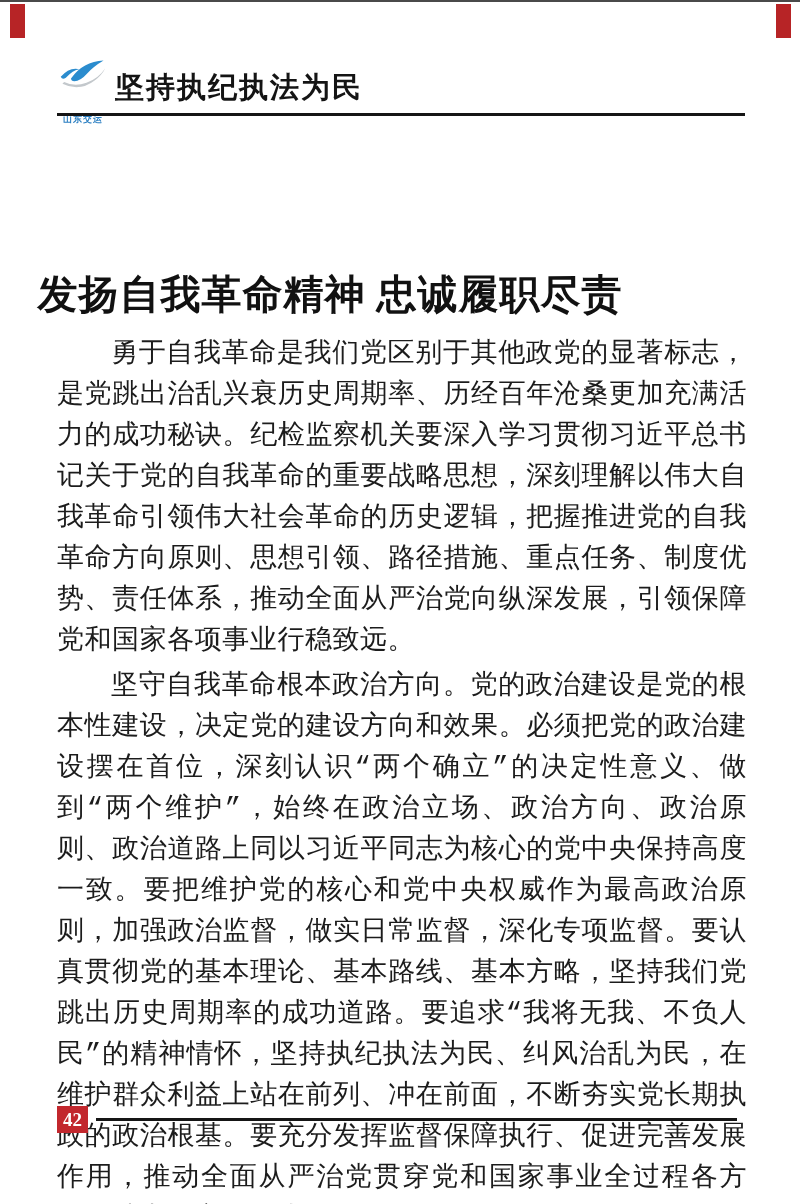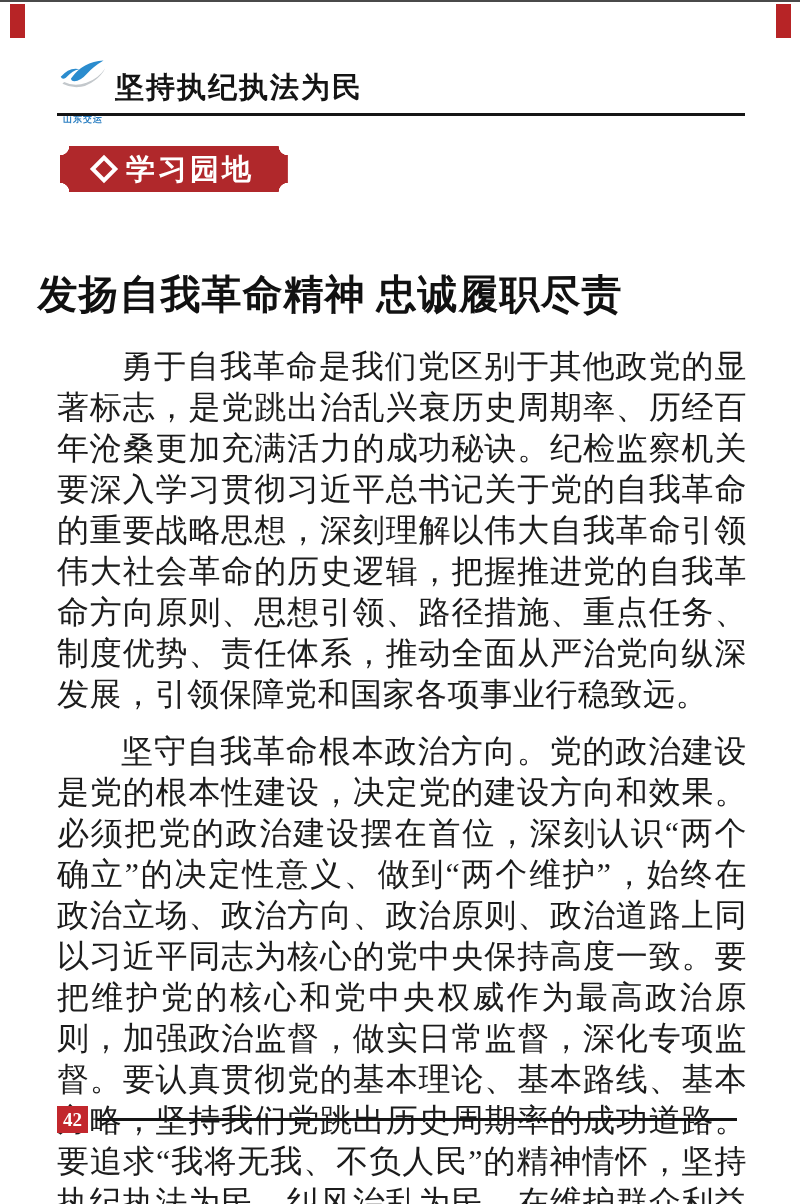--- a/index.html
+++ b/index.html
@@ -73,27 +73,27 @@
     text-align: center;
     font-size: 40px; font-weight: bold; color: #111111;
     letter-spacing: 1px;
     font-family: "Liberation Serif", serif;
   }
   .article-body {
     position: absolute; left: 57px; top: 330px; width: 690px;
     color: #1c1c1c;
   }
   .article-body p {
-    margin: 16px 0 4px 0;
-    font-size: 32px;
+    margin: 4px 0 4px 0;
+    font-size: 27px;
     line-height: 41px;
     letter-spacing: 0.55px;
     text-indent: 2em;
     text-align: justify;
-    font-family: Liberation Serif, serif;
+    font-family: Liberation Mono, monospace;
   }
 
   
   .page-number-badge {
     position: absolute; left: 57px; top: 1106px;
     width: 31px; height: 27px;
     background: #c2272d;
     color: #ffffff; font-size: 19px; font-weight: bold;
     display: flex; align-items: center; justify-content: center;
     font-family: "Liberation Serif", serif;
@@ -120,24 +120,20 @@
           <path d="M4 22 Q14 10 26 13 Q18 14 10 23 Q6 26 4 22 Z" fill="#2b8cce"></path>
           <path d="M16 24 Q30 4 54 3 Q42 10 34 19 Q27 27 20 27 Q16 27 16 24 Z" fill="#2b8cce"></path>
         </svg>
       </span>
       <span class="logo-text">山东交运</span>
     </div>
     <div class="header-title">坚持执纪执法为民</div>
     <div class="header-rule"></div>
   </div>
 
-  <div class="banner">
-    <span class="banner-diamond"></span>
-    <span class="banner-label">学习园地</span>
-  </div>
 
   <h1 class="article-title">发扬自我革命精神 忠诚履职尽责</h1>
 
   <div class="article-body">
     <p>勇于自我革命是我们党区别于其他政党的显著标志，是党跳出治乱兴衰历史周期率、历经百年沧桑更加充满活力的成功秘诀。纪检监察机关要深入学习贯彻习近平总书记关于党的自我革命的重要战略思想，深刻理解以伟大自我革命引领伟大社会革命的历史逻辑，把握推进党的自我革命方向原则、思想引领、路径措施、重点任务、制度优势、责任体系，推动全面从严治党向纵深发展，引领保障党和国家各项事业行稳致远。</p>
     <p>坚守自我革命根本政治方向。党的政治建设是党的根本性建设，决定党的建设方向和效果。必须把党的政治建设摆在首位，深刻认识“两个确立”的决定性意义、做到“两个维护”，始终在政治立场、政治方向、政治原则、政治道路上同以习近平同志为核心的党中央保持高度一致。要把维护党的核心和党中央权威作为最高政治原则，加强政治监督，做实日常监督，深化专项监督。要认真贯彻党的基本理论、基本路线、基本方略，坚持我们党跳出历史周期率的成功道路。要追求“我将无我、不负人民”的精神情怀，坚持执纪执法为民、纠风治乱为民，在维护群众利益上站在前列、冲在前面，不断夯实党长期执政的政治根基。要充分发挥监督保障执行、促进完善发展作用，推动全面从严治党贯穿党和国家事业全过程各方面，助力提高各级党</p>
   </div>
 
   <div class="page-number-badge">42</div>
   <div class="footer-rule"></div>

